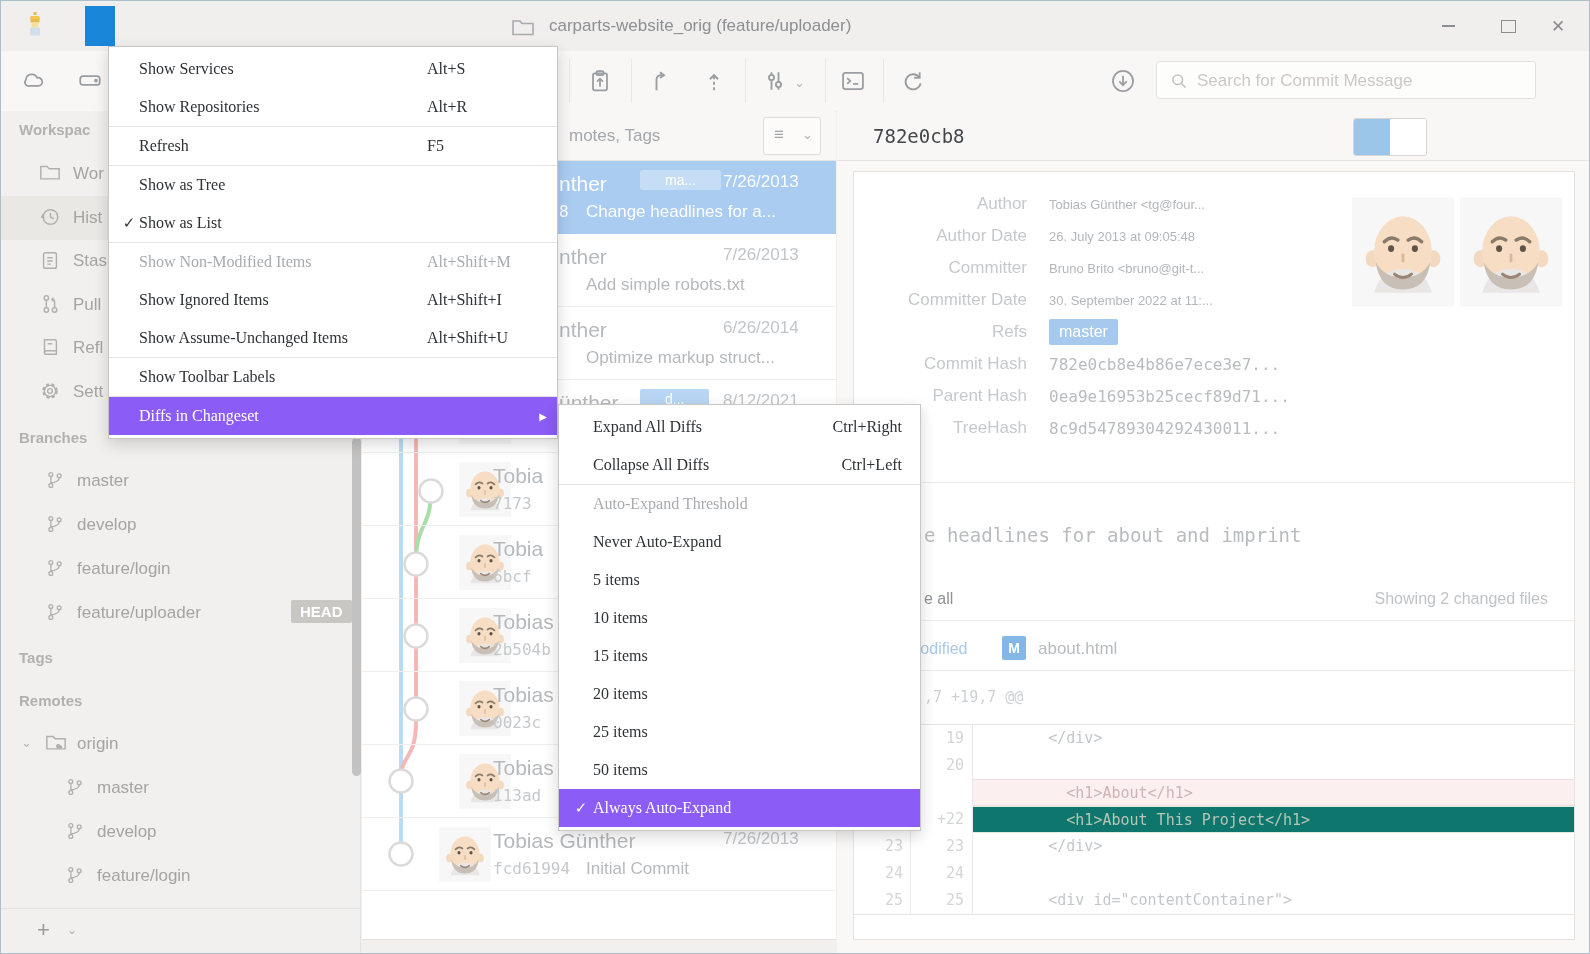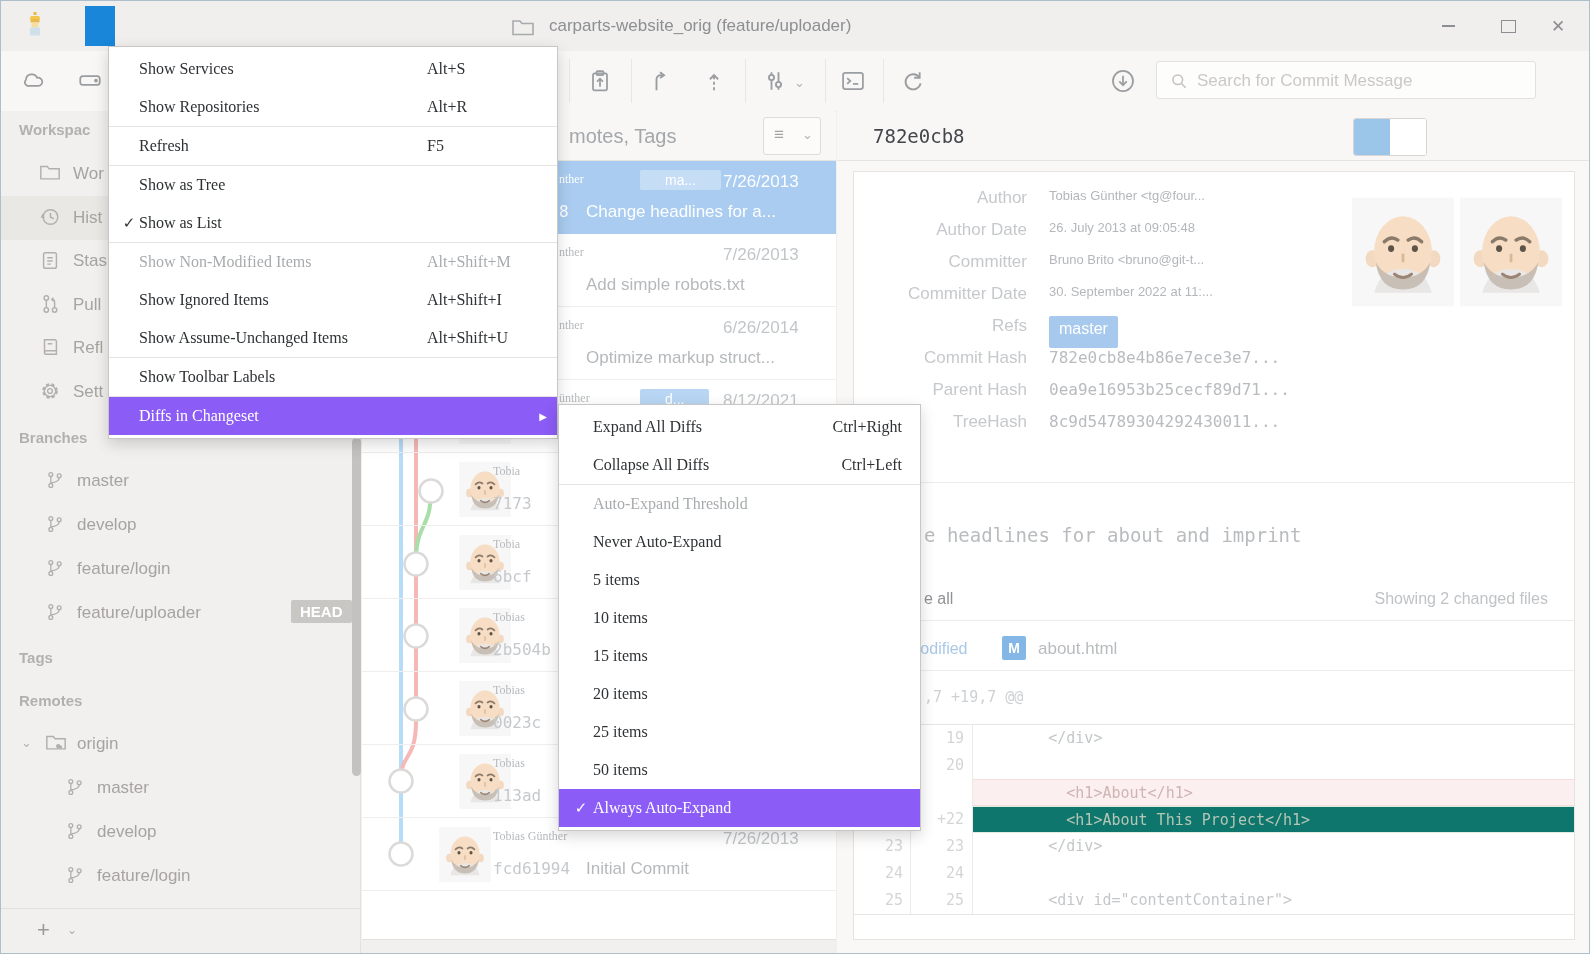--- a/index.html
+++ b/index.html
@@ -47,30 +47,30 @@
   .head-badge{position:absolute;left:290px;top:9px;background:#c9c7c4;color:#fff;font-size:15px;font-weight:bold;
               padding:3px 9px;border-radius:2px;}
   .sb-scroll{position:absolute;left:351px;top:327px;width:9px;height:338px;background:#c4c2c0;border-radius:5px;}
   .sb-bottom{position:absolute;left:0;top:797px;width:359px;height:47px;border-top:1px solid #e2e0de;background:#f2f0ee;}
   .sb-plus{position:absolute;left:36px;top:8px;font-size:22px;color:#9c9a97;}
   .sb-plus-ch{position:absolute;left:66px;top:14px;font-size:12px;color:#b0aeab;}
 
   
   .clist-col{position:absolute;left:361px;top:110px;width:474px;height:844px;background:#fff;}
   .clist-head{position:absolute;left:0;top:0;width:474px;height:50px;background:#f8f7f5;border-bottom:1px solid #e6e4e2;box-sizing:border-box;}
-  .clist-head .hd-txt{position:absolute;left:207px;line-height:50px;font-size:20px;color:#a4a7ab;}
+  .clist-head .hd-txt{position:absolute;left:207px;line-height:50px;font-size:17px;color:#a4a7ab;}
   .filt{position:absolute;left:401px;top:6px;width:58px;height:38px;border:1px solid #dedcda;background:#fcfbfa;border-radius:3px;
         box-sizing:border-box;color:#a2a5a8;}
   .filt .hb{position:absolute;left:10px;top:7px;font-size:17px;}
   .filt .ch{position:absolute;right:7px;top:9px;}
   .cl-bottom{position:absolute;left:0;top:828px;width:474px;height:16px;background:#f2f0ee;border-top:1px solid #e3e1df;}
   .graph{position:absolute;left:0;top:50px;}
   .crows{position:absolute;left:0;top:50px;width:474px;}
   .crow{position:relative;height:73px;border-bottom:1px solid #f0eeec;box-sizing:border-box;}
-  .crow .name{position:absolute;top:11px;font-size:12px;color:#b6b9bc;white-space:nowrap;font-family:Liberation Serif, serif;}
+  .crow .name{position:absolute;top:11px;font-size:21px;color:#b6b9bc;white-space:nowrap;}
   .crow .cdate{position:absolute;left:361px;top:11px;font-size:17px;color:#c3c6c9;}
   .crow .cbadge{position:absolute;left:278px;top:9px;background:#b8d6f3;color:#fff;font-size:14px;padding:2px 25px;border-radius:2px;}
   .crow .chash{position:absolute;top:41px;font-family:"DejaVu Sans Mono",monospace;font-size:16px;color:#c6c9cc;white-space:nowrap;}
   .crow .cmsg{position:absolute;left:224px;top:41px;font-size:17px;color:#b6b9bc;white-space:nowrap;}
   .crow.frag .name{left:197px;} .crow.frag .chash{left:197px;}
   .crow.av .name{left:131px;}   .crow.av .chash{left:131px;}
   .crow .cav{position:absolute;left:96px;top:9px;width:54px;height:55px;}
   .crow.last .cav{left:76px;}
   .crow.sel{background:#a9ccf0;border-bottom-color:#a9ccf0;}
   .crow.sel .name,.crow.sel .cdate,.crow.sel .cmsg,.crow.sel .chash{color:#fdfeff;}
@@ -78,21 +78,21 @@
 
   
   .detail-col{position:absolute;left:836px;top:110px;width:754px;height:844px;background:#f9f8f7;}
   .dt-head{position:absolute;left:0;top:0;width:754px;height:50px;background:#f8f7f5;border-bottom:1px solid #e6e4e2;box-sizing:border-box;}
   .dt-hash{position:absolute;left:36px;line-height:50px;font-family:"DejaVu Sans Mono",monospace;font-size:19px;color:#43474c;}
   .tabs{position:absolute;left:516px;top:7px;display:flex;border:1px solid #d8d6d4;border-radius:3px;overflow:hidden;background:#fff;}
   .tab{height:36px;line-height:36px;padding:0 18px;font-size:16px;color:#96999d;background:#fff;}
   .tab.active{background:#9cc5ea;color:#fff;}
   .card{position:absolute;left:16px;top:60px;width:722px;height:769px;background:#fff;border:1px solid #e5e3e1;box-sizing:border-box;}
   .frs{position:absolute;left:8px;top:16px;width:700px;}
-  .fr{display:flex;height:32px;}
+  .fr{display:flex;height:32px;align-items:center;}
   .fl{width:165px;text-align:right;color:#c6c9cc;font-size:17px;padding-right:22px;flex:none;}
   .fv{color:#b4b7ba;font-size:13px;white-space:nowrap;}
   .fr.mono .fv{font-family:"DejaVu Sans Mono",monospace;font-size:16px;color:#b9bcbf;}
   .fr.badge .fv{background:#a6c9ed;color:#fff;padding:4px 10px;border-radius:2px;font-size:16px;}
   .av-lg{position:absolute;top:20px;width:102px;height:120px;}
   .av1{left:498px;} .av2{left:606px;}
   .hline{position:absolute;left:0;width:720px;border-top:1px solid #eeecea;}
   .cmsg-l{position:absolute;left:70px;top:352px;font-family:"DejaVu Sans Mono",monospace;font-size:19px;color:#b9bcbe;}
   .coll{position:absolute;left:70px;top:418px;font-size:16px;color:#8f9296;}
   .showing{position:absolute;right:26px;top:418px;font-size:16px;color:#c0c3c6;}

